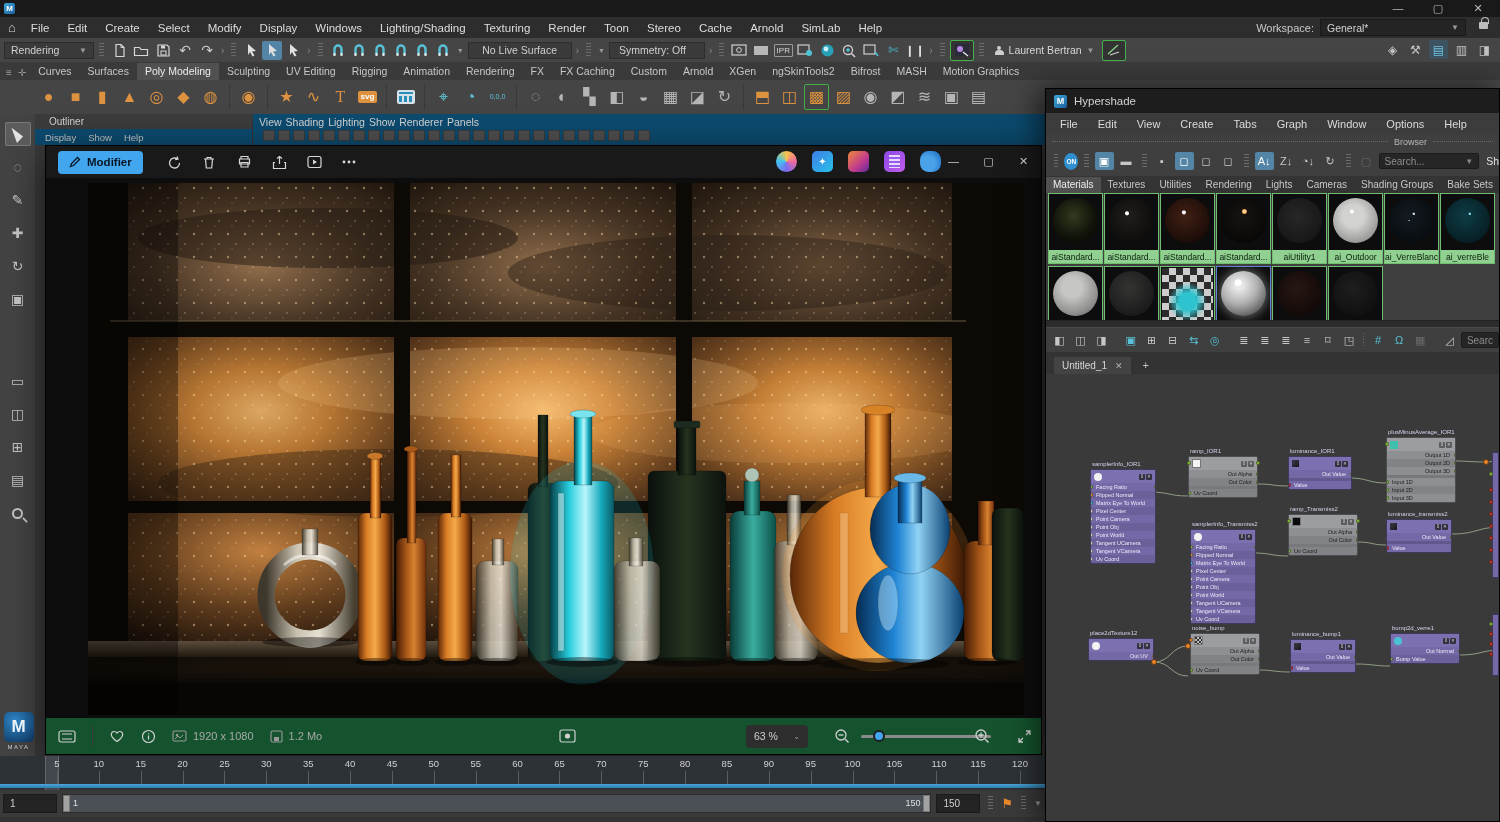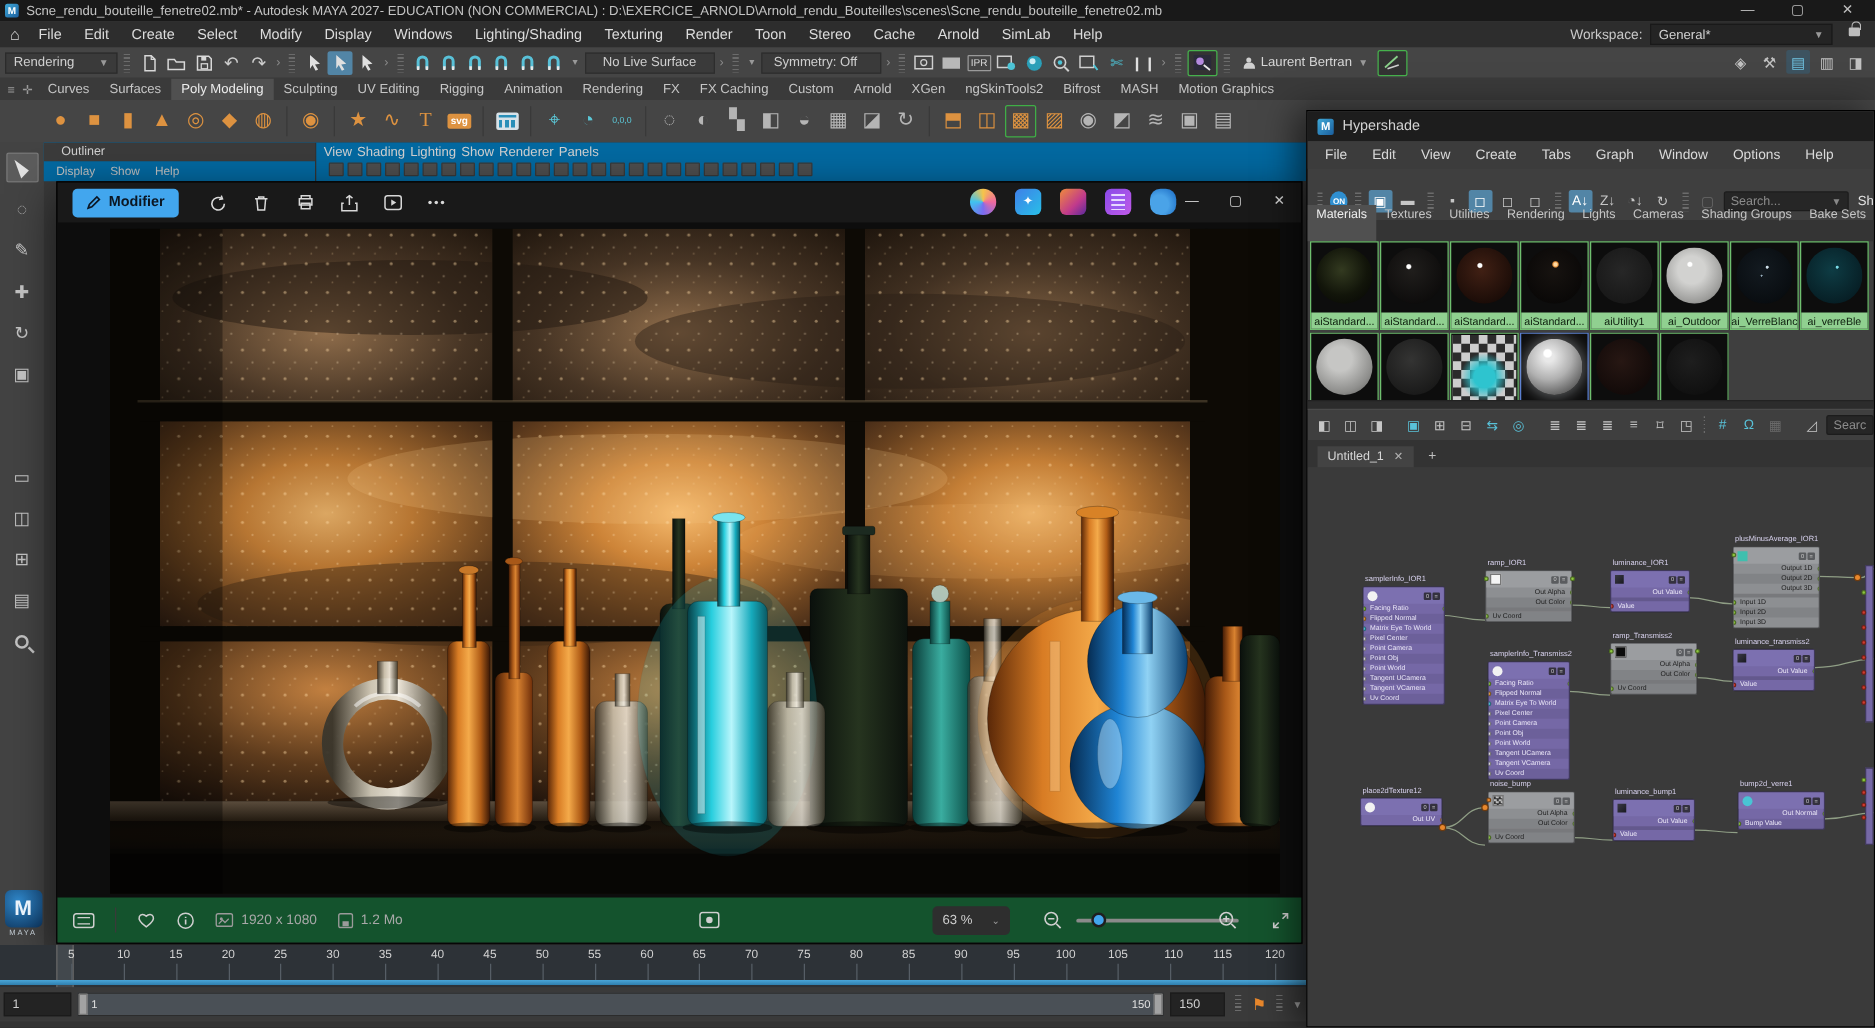--- a/index.html
+++ b/index.html
@@ -77,21 +77,21 @@
   display:flex;flex-direction:column;align-items:center;padding-top:8px;gap:9px}
 .tbi{width:26px;height:24px;display:flex;align-items:center;justify-content:center;font-size:14px;color:#c4c4c4;border-radius:2px}
 .tbi.active{background:#5c5c5c;box-shadow:0 0 0 1px #7a7a7a inset}
 .cursor-tri{width:0;height:0;border-left:8px solid #e2e2e2;border-top:12px solid transparent;
   border-bottom:4px solid transparent;transform:rotate(-20deg)}
 .tb-gap{height:40px}
 .mag{width:11px;height:11px;border:2px solid #c4c4c4;border-radius:50%;position:relative}
 .mag:after{content:"";position:absolute;left:8px;top:9px;width:6px;height:2px;background:#c4c4c4;transform:rotate(45deg)}
 
 
-#topstrip{position:absolute;left:35px;top:114px;width:1010px;height:31px;background:#0369a1;overflow:hidden}
+#topstrip{position:absolute;left:35px;top:114px;width:1010px;height:31px;background:#0c4a6e;overflow:hidden}
 #outliner{position:absolute;left:0;top:0;width:218px;height:31px;border-right:1px solid #333}
 #outliner .ttl{height:15px;background:#3b3b3b;font-size:10px;color:#cfcfcf;padding:2px 0 0 14px}
 #outliner .men{display:flex;gap:12px;font-size:9.5px;color:#c2c2c2;padding:3px 0 0 10px}
 #vpmenus{position:absolute;left:224px;top:0;display:flex;gap:4px;font-size:10.5px;color:#d0d0d0;padding-top:2px}
 #vpicons{position:absolute;left:228px;top:16px;display:flex;gap:3px}
 .vpi{width:12px;height:11px;background:#4e4e4e;border:1px solid #3a3a3a;border-radius:1px}
 #vsliver{position:absolute;left:1042px;top:145px;width:3px;height:611px;background:#3e3e3e}
 
 
 #photos{position:absolute;left:45px;top:145px;width:997px;height:610px;background:#191919;
@@ -163,21 +163,21 @@
   color:#c6c6c6;border-radius:2px;padding:0 1px}
 .hsi.active{background:#5285a6;color:#fff}
 .hsi.teal{color:#59c1d8}
 .hsi.dis{color:#6a6a6a}
 .onbtn{width:17px;height:17px;border-radius:50%;background:#2f8fd0;color:#fff;font-size:6.5px;font-weight:bold;
   display:flex;align-items:center;justify-content:center}
 .hsearch{width:118px;height:16px;background:#262626;border:1px solid #1c1c1c;border-radius:2px;display:flex;
   align-items:center;justify-content:space-between;padding:0 5px;font-size:10px;color:#8c8c8c}
 #hs-show{font-size:10.5px;color:#e2e2e2;margin-left:4px}
 #hs-tabs{position:absolute;left:0;top:87px;width:100%;height:17px;background:#343434;display:flex;align-items:flex-end}
-.hstab{font-size:10px;color:#c6c6c6;padding:2px 7px 16px;white-space:nowrap}
+.hstab{font-size:10px;color:#c6c6c6;padding:2px 7px 3px;white-space:nowrap}
 .hstab.active{background:#505050;color:#eee}
 #hs-grid1{position:absolute;left:2px;top:104px;display:flex;gap:1px}
 #hs-grid2{position:absolute;left:2px;top:177px;height:54px;display:flex;gap:1px;overflow:hidden}
 .swcell{width:55px;height:71px;border:1px solid #6fbf6f;background:#0d0d0d;position:relative}
 .swcell.bblue{border-color:#5a7fd0}
 .swlabel{position:absolute;left:0;bottom:0;width:100%;height:13px;background:#90d090;color:#0c1c0c;
   font-size:8.5px;display:flex;align-items:center;justify-content:center;white-space:nowrap;overflow:hidden}
 .sw{position:absolute;left:4px;top:4px;width:45px;height:45px;border-radius:50%}
 .sq{position:absolute;inset:1px;border-radius:0}
 .sw-olive{background:radial-gradient(circle at 45% 40%,#333a20 0%,#12150a 55%,#040403 100%)}
@@ -233,21 +233,20 @@
 .stub{position:absolute;background:#7568a6;border:1px solid rgba(0,0,0,.45)}
 .sdot{position:absolute;width:4px;height:4px;border-radius:50%;border:1px solid rgba(0,0,0,.45)}
 </style>
 </head>
 <body>
 
 <div id="screen">
 
   <div id="titlebar">
     <span class="appicon">M</span>
-    <span>Scne_rendu_bouteille_fenetre02.mb* - Autodesk MAYA 2027- EDUCATION (NON COMMERCIAL) : D:\EXERCICE_ARNOLD\Arnold_rendu_Bouteilles\scenes\Scne_rendu_bouteille_fenetre02.mb</span>
     <div id="win-controls">
       <span class="wc">—</span>
       <span class="wc">▢</span>
       <span class="wc">✕</span>
     </div>
   </div>
 
   <div id="menubar">
     <span id="home-icon">⌂</span>
     <div id="maya-menus" style="display:flex">
@@ -1049,20 +1048,25 @@
         <div class="hsm">File</div>
         <div class="hsm">Edit</div>
         <div class="hsm">View</div>
         <div class="hsm">Create</div>
         <div class="hsm">Tabs</div>
         <div class="hsm">Graph</div>
         <div class="hsm">Window</div>
         <div class="hsm">Options</div>
         <div class="hsm">Help</div>
       </div>
+    <div id="hs-bheader">
+      <span class="dotline"></span>
+        <span>Browser</span>
+        <span class="dotline" style="flex:0 0 60px"></span>
+    </div>
     <div id="hs-btoolbar">
       <div class="grip"></div>
       <div class="onbtn">ON</div>
       <div class="grip"></div>
       <div id="hs-bicons" style="display:flex;gap:3px;align-items:center">
           <div class="hsi active">▣</div>
           <div class="hsi">▬</div>
           <div class="grip"></div>
           <div class="hsi">▪</div>
           <div class="hsi active">◻</div>

